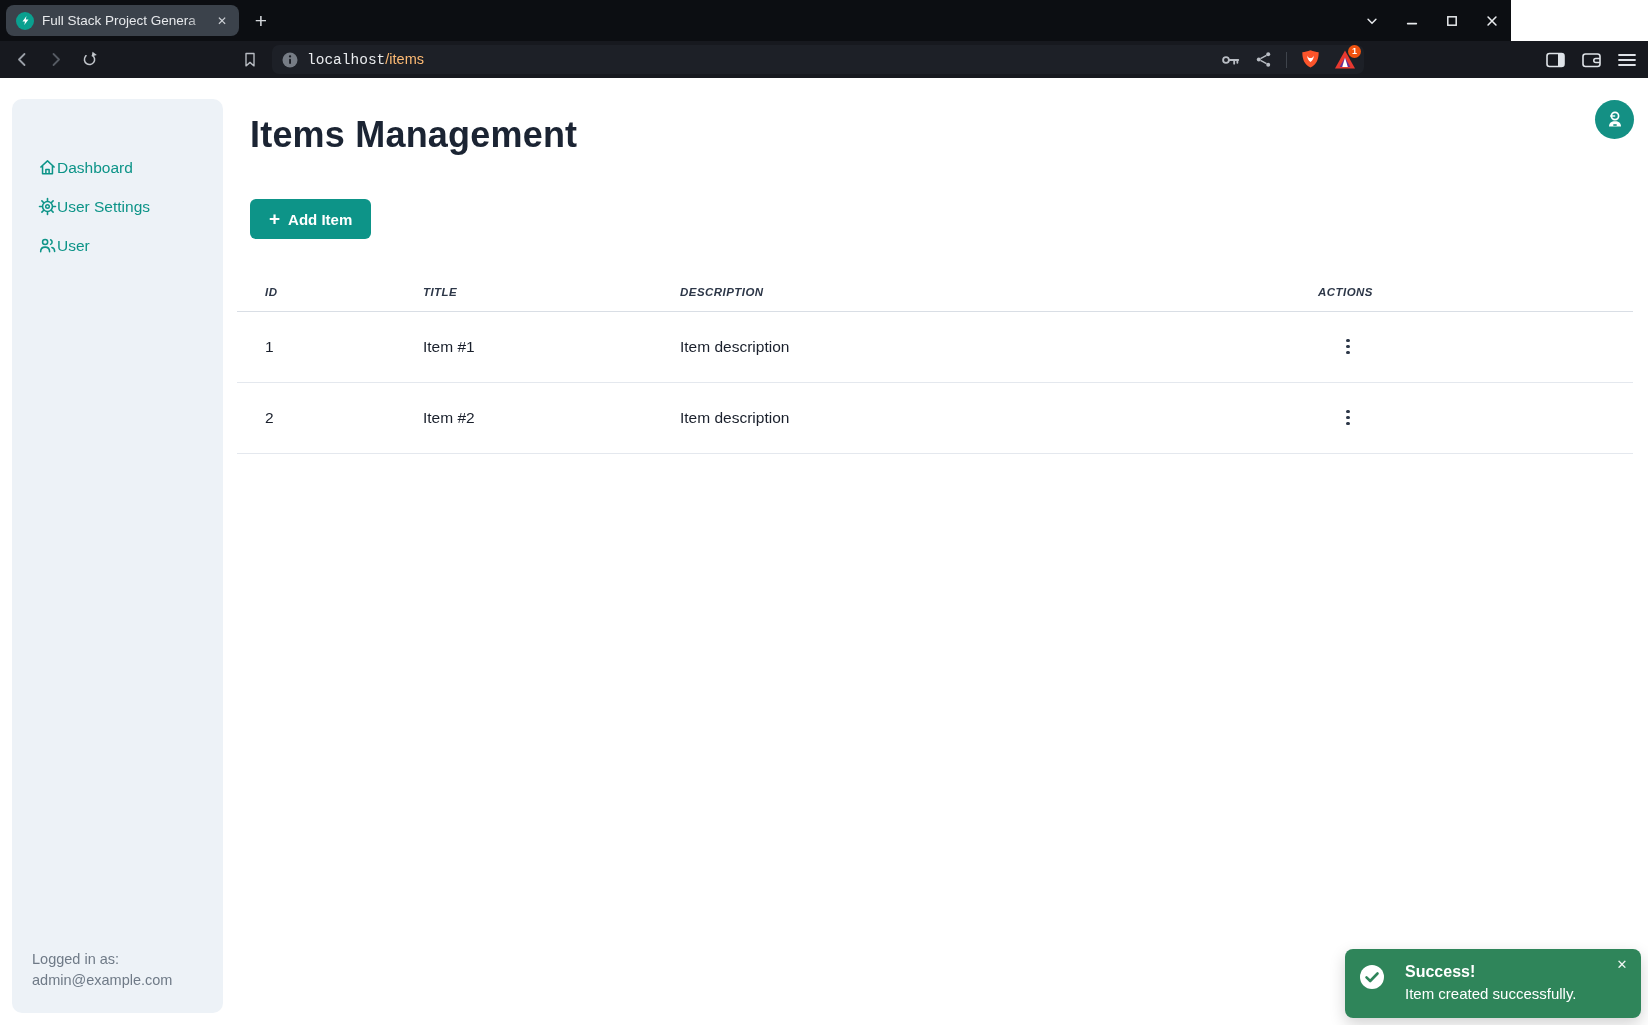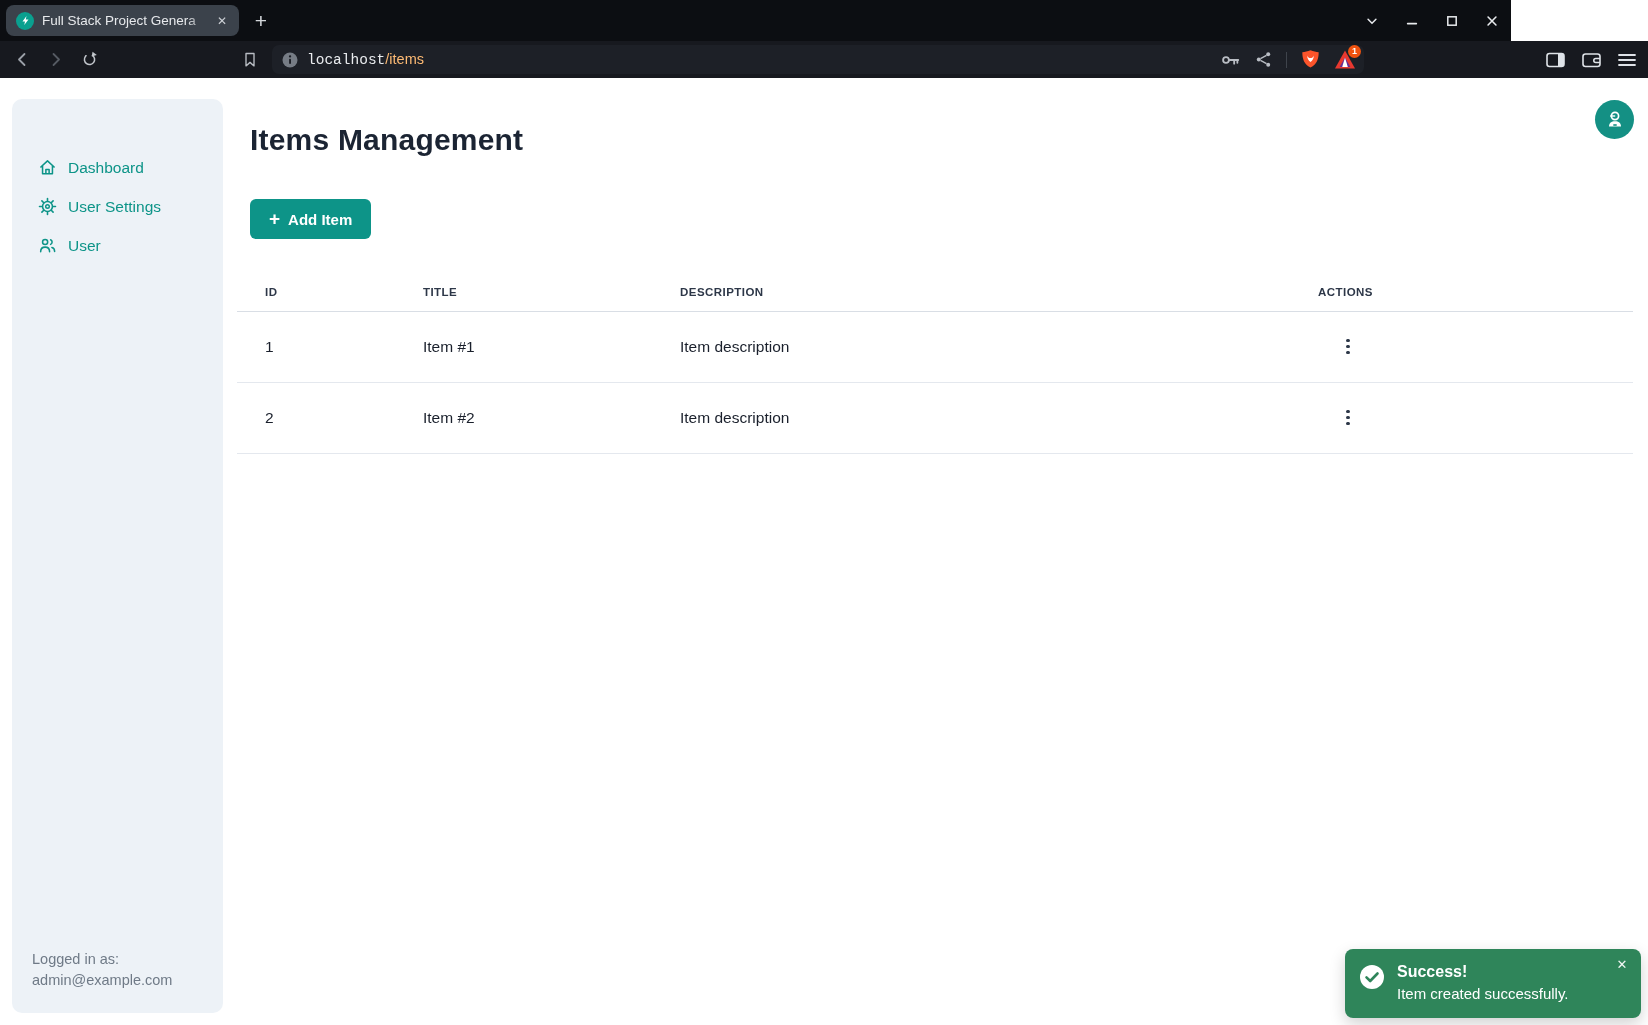--- a/index.html
+++ b/index.html
@@ -94,53 +94,53 @@
   .logo {
     display:flex; align-items:center; justify-content:center; gap:9px;
     color:#0d9488; font-size:27px; font-weight:bold; height:36px;
   }
   .logo-mark {
     width:30px; height:30px; border-radius:50%; background:#0aa08f;
     display:flex; align-items:center; justify-content:center;
   }
   .nav { margin-top:21px; display:flex; flex-direction:column; }
   .nav-item {
-    display:flex; align-items:center; gap:11px; height:39px;
+    display:flex; align-items:center; height:39px;
     padding:0 10px; margin:0 6px; border-radius:8px;
     color:#0d9488; font-size:15.5px; cursor:pointer;
   }
   .nav-item.active { background:#dce3ee; }
   .nav-icon { width:19px; height:19px; color:#0d9488; flex:0 0 auto; }
   .sidebar-footer {
     position:absolute; left:20px; bottom:22px;
     color:#6f7a87; font-size:14.5px; line-height:21px;
   }
 
   .page-title {
-    position:absolute; left:250px; top:45px;
-    font-size:30px; font-weight:bold; color:#1b2433; letter-spacing:.2px;
+    position:absolute; left:250px; top:36px;
+    font-size:36px; font-weight:bold; color:#1b2433; letter-spacing:.2px;
   }
   .add-btn {
     position:absolute; left:250px; top:121px; height:40px;
     background:#0d9488; color:#ffffff; border:none; border-radius:6px;
     font-family:inherit; font-size:15px; font-weight:bold;
     display:flex; align-items:center; gap:8px; padding:0 19px; cursor:pointer;
   }
   .add-btn .plus { font-size:19px; font-weight:bold; line-height:1; margin-top:-2px; }
 
   table.items {
     position:absolute; left:237px; top:196px; width:1396px;
     border-collapse:collapse; table-layout:fixed;
   }
   .col-id { width:158px; } .col-title { width:257px; }
   .col-desc { width:638px; } .col-actions { width:343px; }
   table.items th {
     text-align:left; font-size:11.5px; font-weight:bold; color:#2d3748;
     letter-spacing:.45px; height:37px; padding:0 10px 0 28px;
-    border-bottom:1px solid #d9dee5; vertical-align:middle;
+    border-bottom:1px solid #d9dee5; vertical-align:middle;font-style:italic;
   }
   table.items td {
     font-size:15.5px; color:#1a202c; height:71px;
     padding:0 10px 0 28px; border-bottom:1px solid #e4e8ee; vertical-align:middle;
   }
   .kebab {
     margin-left:18px; width:24px; height:24px; border:none; background:transparent;
     display:flex; flex-direction:column; align-items:center; justify-content:center;
     gap:2.5px; cursor:pointer;
   }
@@ -148,21 +148,21 @@
 
   .avatar-btn {
     position:absolute; left:1595px; top:22px; width:39px; height:39px;
     border-radius:50%; background:#149084; border:none;
     display:flex; align-items:center; justify-content:center; cursor:pointer;
   }
 
   .toast {
     position:absolute; left:1345px; top:871px; width:296px; height:69px;
     background:#2f855a; border-radius:8px; color:#ffffff;
-    display:flex; align-items:flex-start; gap:12px; padding:13px 14px;
+    display:flex; align-items:flex-start; gap:20px; padding:13px 14px;
     box-shadow:0 6px 16px rgba(0,0,0,.18);
   }
   .toast-icon { flex:0 0 auto; margin-top:2px; }
   .toast-title { font-size:16px; font-weight:bold; line-height:20px; }
   .toast-msg { font-size:15px; line-height:23px; }
   .toast-close {
     position:absolute; top:8px; right:11px; width:16px; height:16px;
     color:#f2f7f4; font-size:13px; line-height:16px; text-align:center; cursor:pointer;
   }
 </style>

